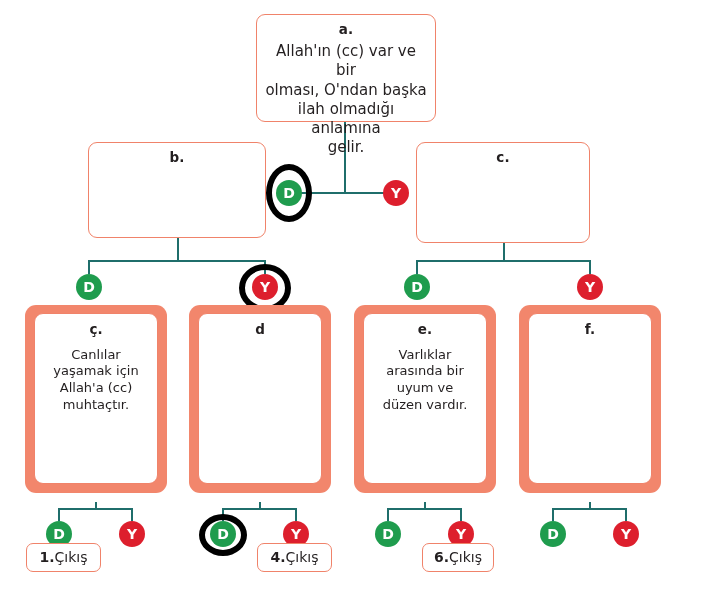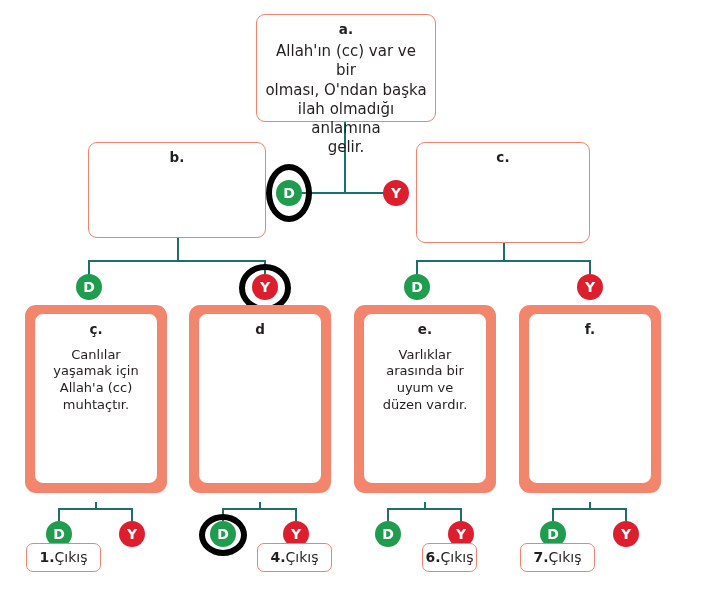--- a/index.html
+++ b/index.html
@@ -223,21 +223,18 @@
   <div class="badge y" style="left:613px;top:521px;">Y</div>
 
   <div class="chip" style="left:26px;top:543px;width:75px;">
     <b>1.</b><span>Çıkış</span>
   </div>
 
   <div class="chip" style="left:257px;top:543px;width:75px;">
     <b>4.</b><span>Çıkış</span>
   </div>
 
-  <div class="chip" style="left:422px;top:543px;width:55px;">
+  <div class="chip" style="left:422px;top:543px;width:72px;">
     <b>6.</b><span>Çıkış</span>
   </div>
 
-  <div class="chip" style="left:520px;top:543px;width:75px;">
-    <b>7.</b><span>Çıkış</span>
-  </div>
 
 </div>
 
 </body></html>

